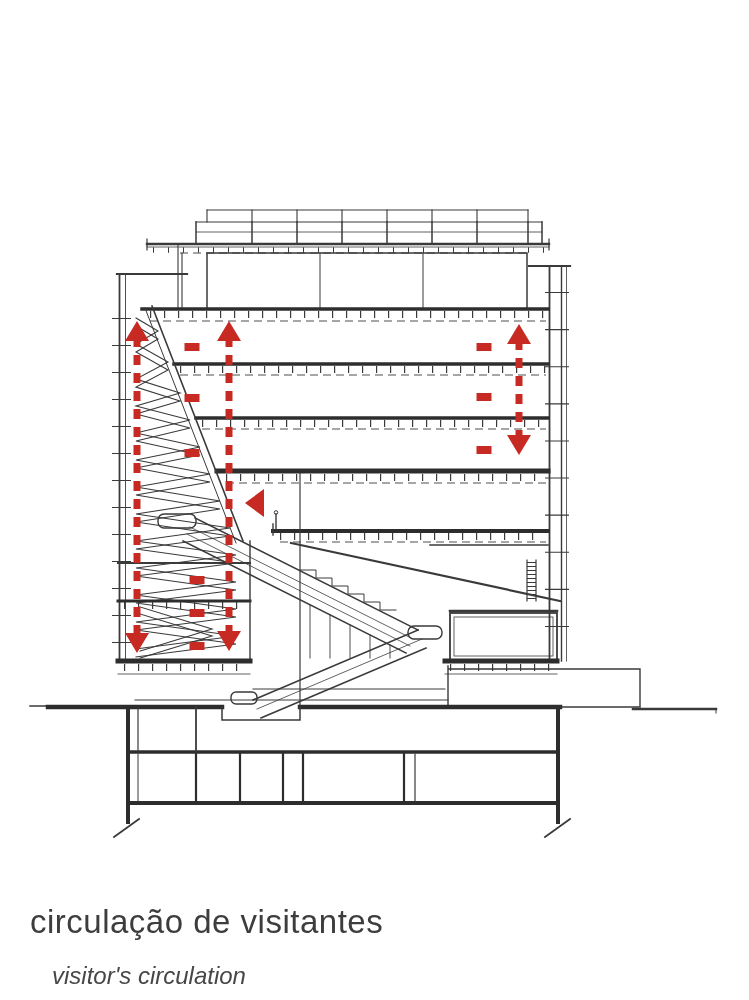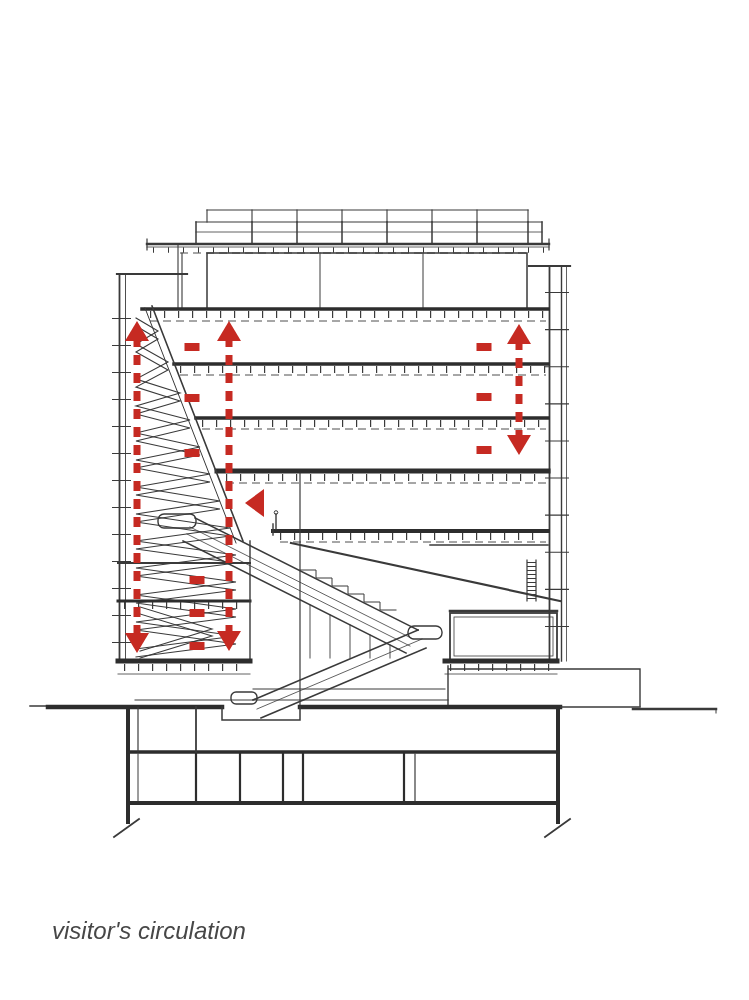--- a/index.html
+++ b/index.html
@@ -11,21 +11,21 @@
   .ln{stroke:#3a3a3a;fill:none;stroke-linecap:square;}
   .heavy{stroke:#2d2d2d;fill:none;stroke-linecap:square;}
   .ticks{stroke:#3a3a3a;fill:none;stroke-width:7;stroke-dasharray:1.2 12.8;}
   .wallticksL{stroke:#3a3a3a;fill:none;stroke-width:19;stroke-dasharray:1 26;}
   .wallticksR{stroke:#3a3a3a;fill:none;stroke-width:24;stroke-dasharray:1.1 36;}
   .posts{stroke:#3a3a3a;fill:none;stroke-width:5.5;stroke-dasharray:1 14;}
   .rungs{stroke:#3a3a3a;fill:none;stroke-width:9;stroke-dasharray:0.9 3.1;}
   .dashline{stroke:#3a3a3a;fill:none;stroke-width:0.9;stroke-dasharray:8 5;}
   .caption{position:absolute;left:30px;top:903px;}
   .caption .title{font-size:33px;letter-spacing:0.5px;font-weight:400;}
-  .caption .subtitle{font-size:24px;font-style:italic;margin-left:22px;margin-top:14px;}
+  .caption .subtitle{font-size:24px;font-style:italic;margin-left:22px;margin-top:21px;}
 </style>
 </head>
 <body>
 
 <svg width="749" height="1000" viewBox="0 0 749 1000">
 
   <g>
     <line class="ln" stroke-width="1.2" x1="207" y1="210" x2="528" y2="210"></line>
     <line class="ln" stroke-width="1.2" x1="196" y1="222" x2="542" y2="222"></line>
     <path class="ln" stroke-width="1.1" d="M207,210V222M252,210V222M297,210V222M342,210V222M387,210V222M432,210V222M477,210V222M528,210V222"></path>
@@ -194,14 +194,15 @@
       <rect x="189.5" y="609" width="15" height="8" fill="#c62a22"></rect>
       <rect x="189.5" y="642" width="15" height="8" fill="#c62a22"></rect>
       <rect x="476.5" y="343" width="15" height="8" fill="#c62a22"></rect>
       <rect x="476.5" y="393" width="15" height="8" fill="#c62a22"></rect>
       <rect x="476.5" y="446" width="15" height="8" fill="#c62a22"></rect>
       <polygon fill="#c62a22" points="245,503 264,489 264,517"></polygon>
     </g>
 </svg>
 
 <div class="caption">
+  <div class="title" style="color: rgb(61, 61, 61);">circulação de visitantes</div>
   <div class="subtitle" style="color: rgb(71, 71, 71);">visitor's circulation</div>
 </div>
 
 </body></html>

